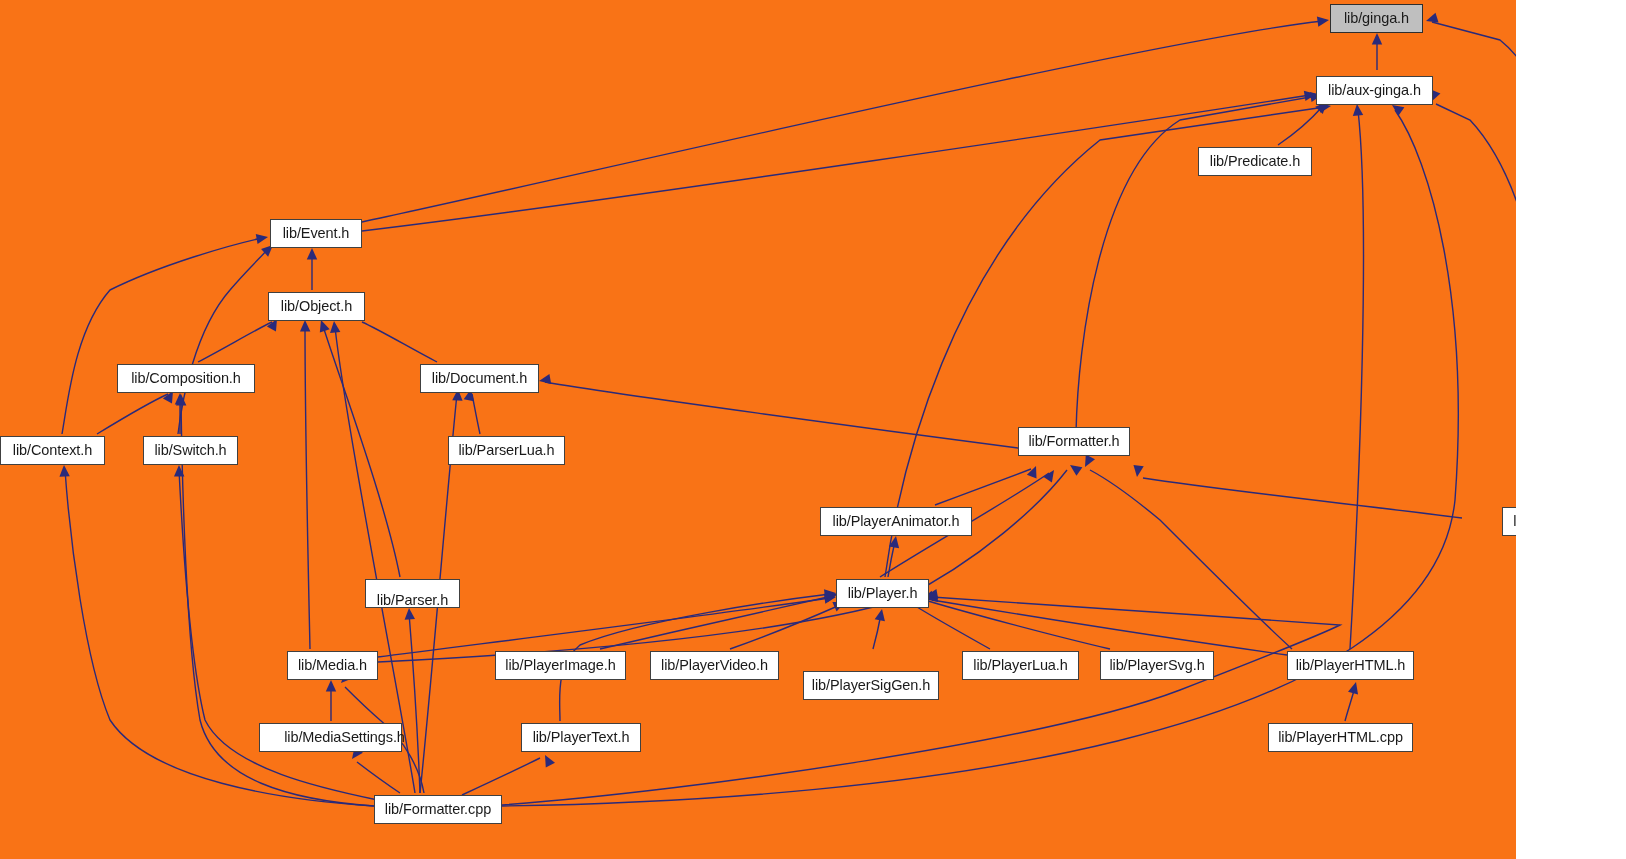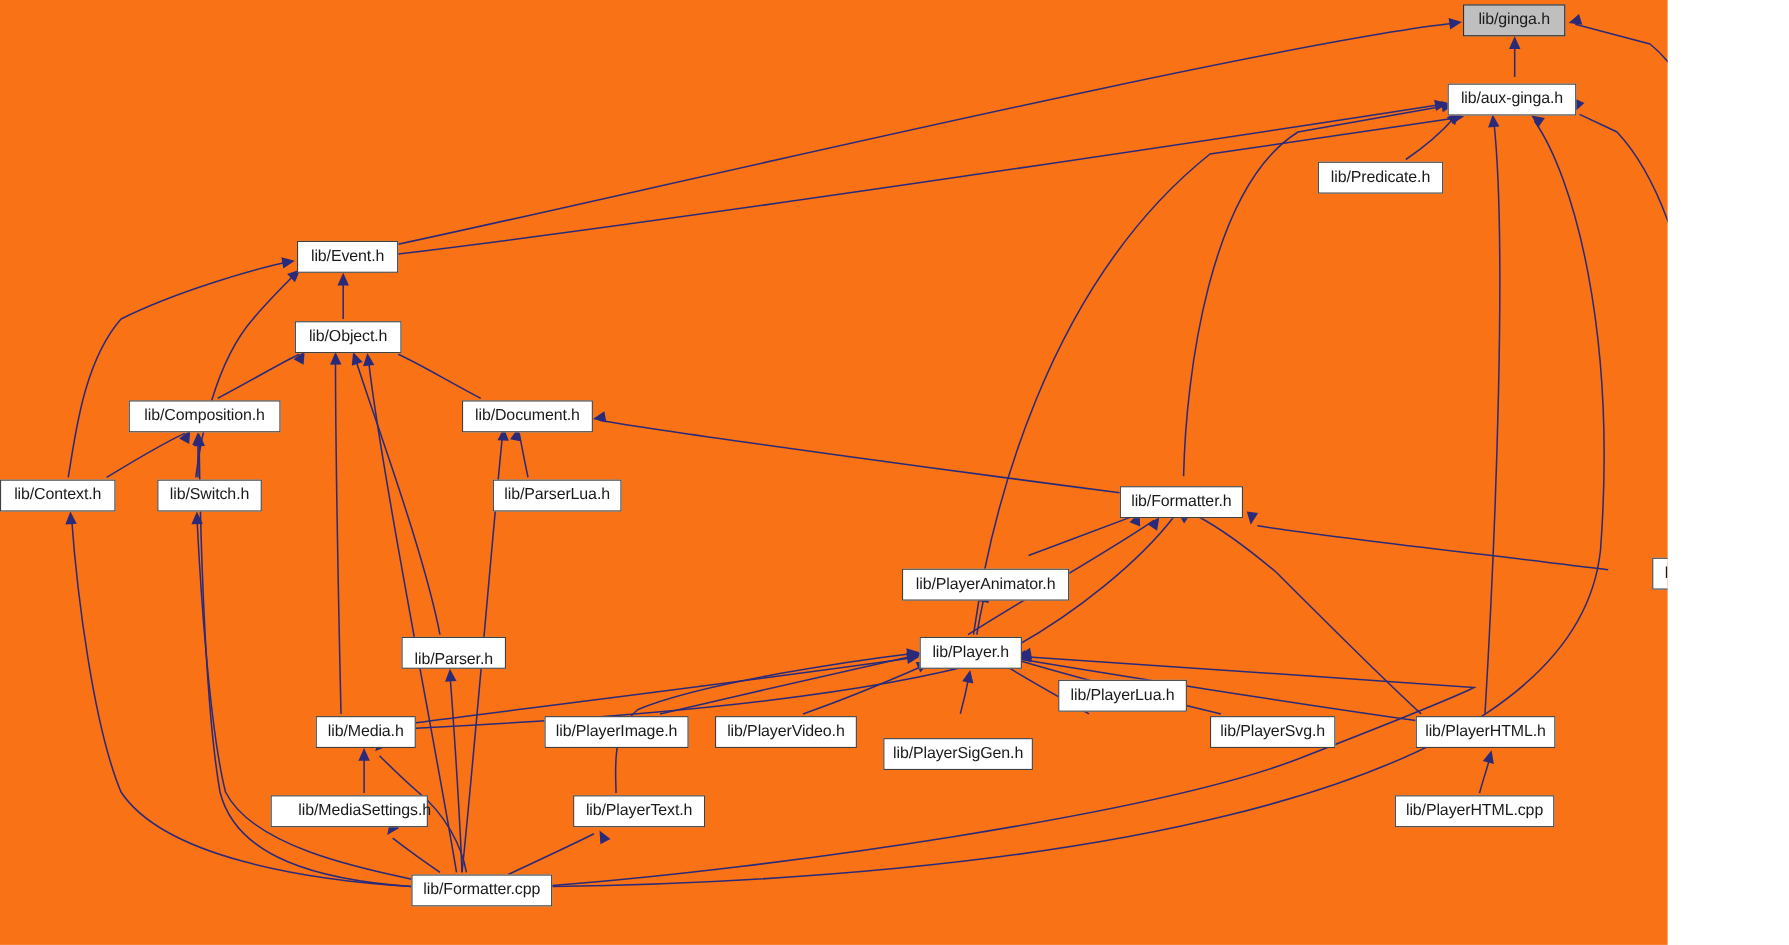--- a/index.html
+++ b/index.html
@@ -183,57 +183,57 @@
       </div>
       <div class="node-box" style="left: 0; top: 436px; width: 105px; height: 29px; align-items: center;">
         <span class="node-label">lib/Context.h</span>
       </div>
       <div class="node-box" style="left: 143px; top: 436px; width: 95px; height: 29px;">
         <span class="node-label">lib/Switch.h</span>
       </div>
       <div class="node-box" style="left: 448px; top: 436px; width: 117px; height: 29px;">
         <span class="node-label">lib/ParserLua.h</span>
       </div>
-      <div class="node-box" style="left: 1018px; top: 442px; width: 112px; height: 29px;">
+      <div class="node-box" style="left: 1018px; top: 427px; width: 112px; height: 29px;">
         <span class="node-label">lib/Formatter.h</span>
       </div>
       <div class="node-box" style="left: 1462px; top: 507px; width: 106px; height: 29px; margin-left: 40px;">
         <span class="node-label">lib/Ginga.cpp</span>
       </div>
-      <div class="node-box" style="left: 820px; top: 507px; width: 152px; height: 29px; margin-top: 10px;">
+      <div class="node-box" style="left: 820px; top: 507px; width: 152px; height: 29px;">
         <span class="node-label">lib/PlayerAnimator.h</span>
       </div>
       <div class="node-box" style="left: 365px; top: 579px; width: 95px; height: 29px; align-items: flex-end;">
         <span class="node-label">lib/Parser.h</span>
       </div>
       <div class="node-box" style="left: 836px; top: 579px; width: 93px; height: 29px;">
         <span class="node-label">lib/Player.h</span>
       </div>
       <div class="node-box" style="left: 287px; top: 651px; width: 91px; height: 29px;">
         <span class="node-label">lib/Media.h</span>
       </div>
       <div class="node-box" style="left: 495px; top: 651px; width: 131px; height: 29px;">
         <span class="node-label">lib/PlayerImage.h</span>
       </div>
       <div class="node-box" style="left: 650px; top: 651px; width: 129px; height: 29px;">
         <span class="node-label">lib/PlayerVideo.h</span>
       </div>
       <div class="node-box" style="left: 803px; top: 651px; width: 136px; height: 29px; margin-top: 20px;">
         <span class="node-label">lib/PlayerSigGen.h</span>
       </div>
-      <div class="node-box" style="left: 962px; top: 618px; width: 117px; height: 29px;">
+      <div class="node-box" style="left: 962px; top: 651px; width: 117px; height: 29px;">
         <span class="node-label">lib/PlayerLua.h</span>
       </div>
       <div class="node-box" style="left: 1100px; top: 651px; width: 114px; height: 29px;">
         <span class="node-label">lib/PlayerSvg.h</span>
       </div>
       <div class="node-box" style="left: 1287px; top: 651px; width: 127px; height: 29px;">
         <span class="node-label">lib/PlayerHTML.h</span>
       </div>
-      <div class="node-box" style="left: 246px; top: 723px; width: 143px; height: 29px; padding-left: 28px;">
+      <div class="node-box" style="left: 259px; top: 723px; width: 143px; height: 29px; padding-left: 28px;">
         <span class="node-label">lib/MediaSettings.h</span>
       </div>
       <div class="node-box" style="left: 521px; top: 723px; width: 120px; height: 29px;">
         <span class="node-label">lib/PlayerText.h</span>
       </div>
       <div class="node-box" style="left: 1268px; top: 723px; width: 145px; height: 29px;">
         <span class="node-label">lib/PlayerHTML.cpp</span>
       </div>
       <div class="node-box" style="left: 374px; top: 795px; width: 128px; height: 29px; justify-content: center;">
         <span class="node-label">lib/Formatter.cpp</span>

